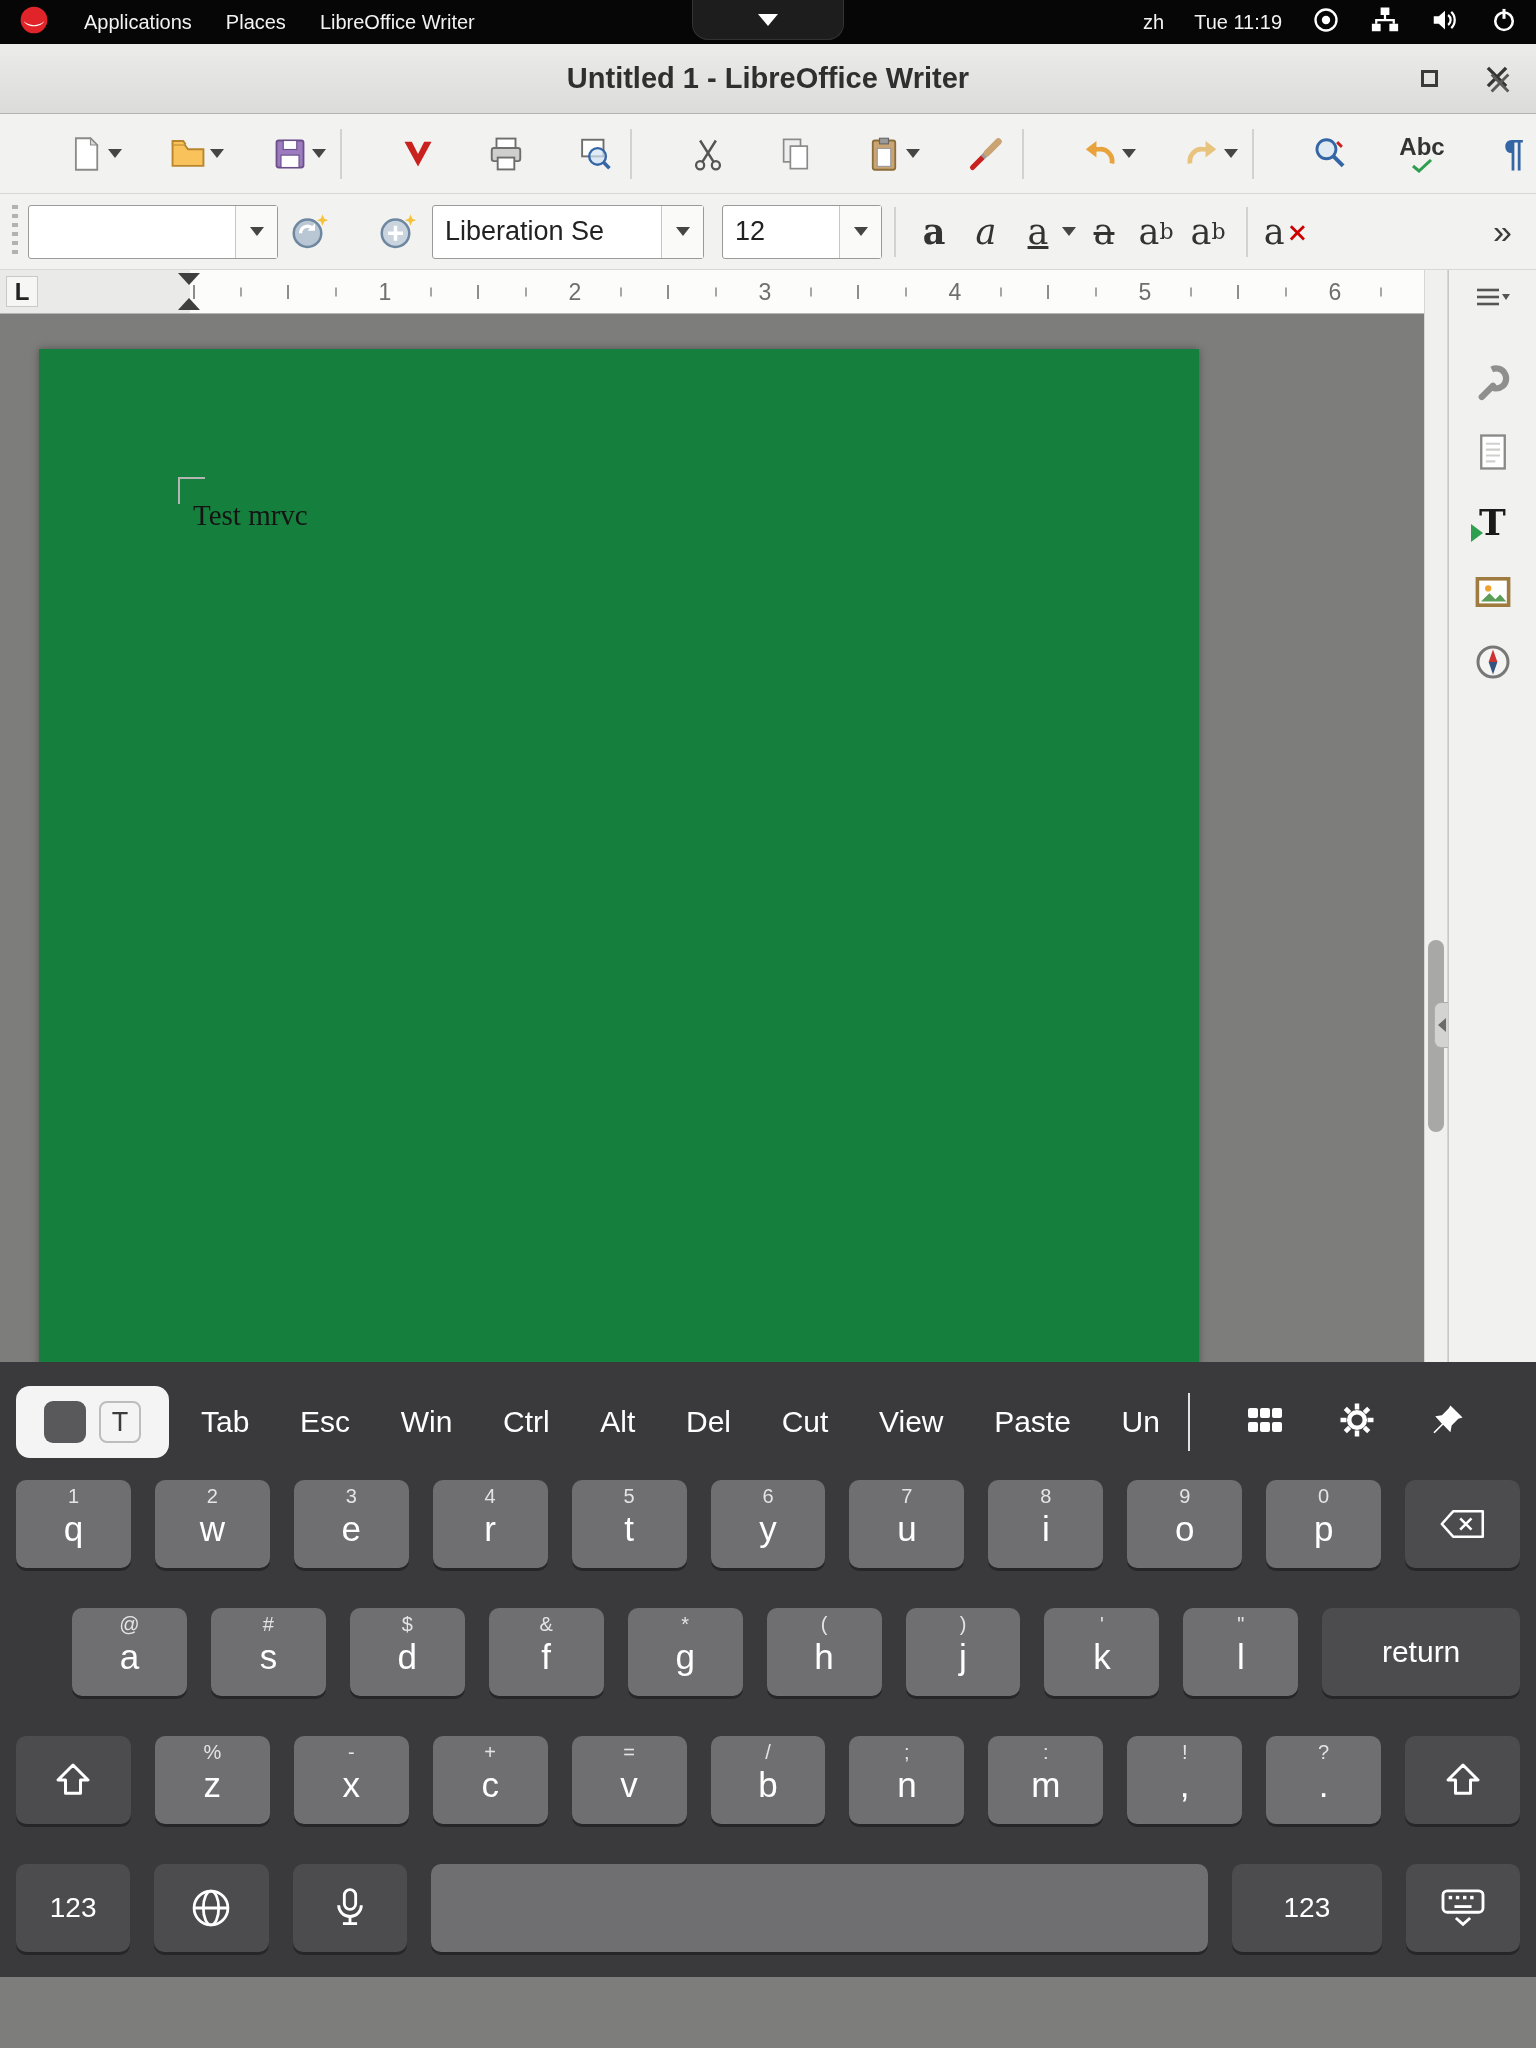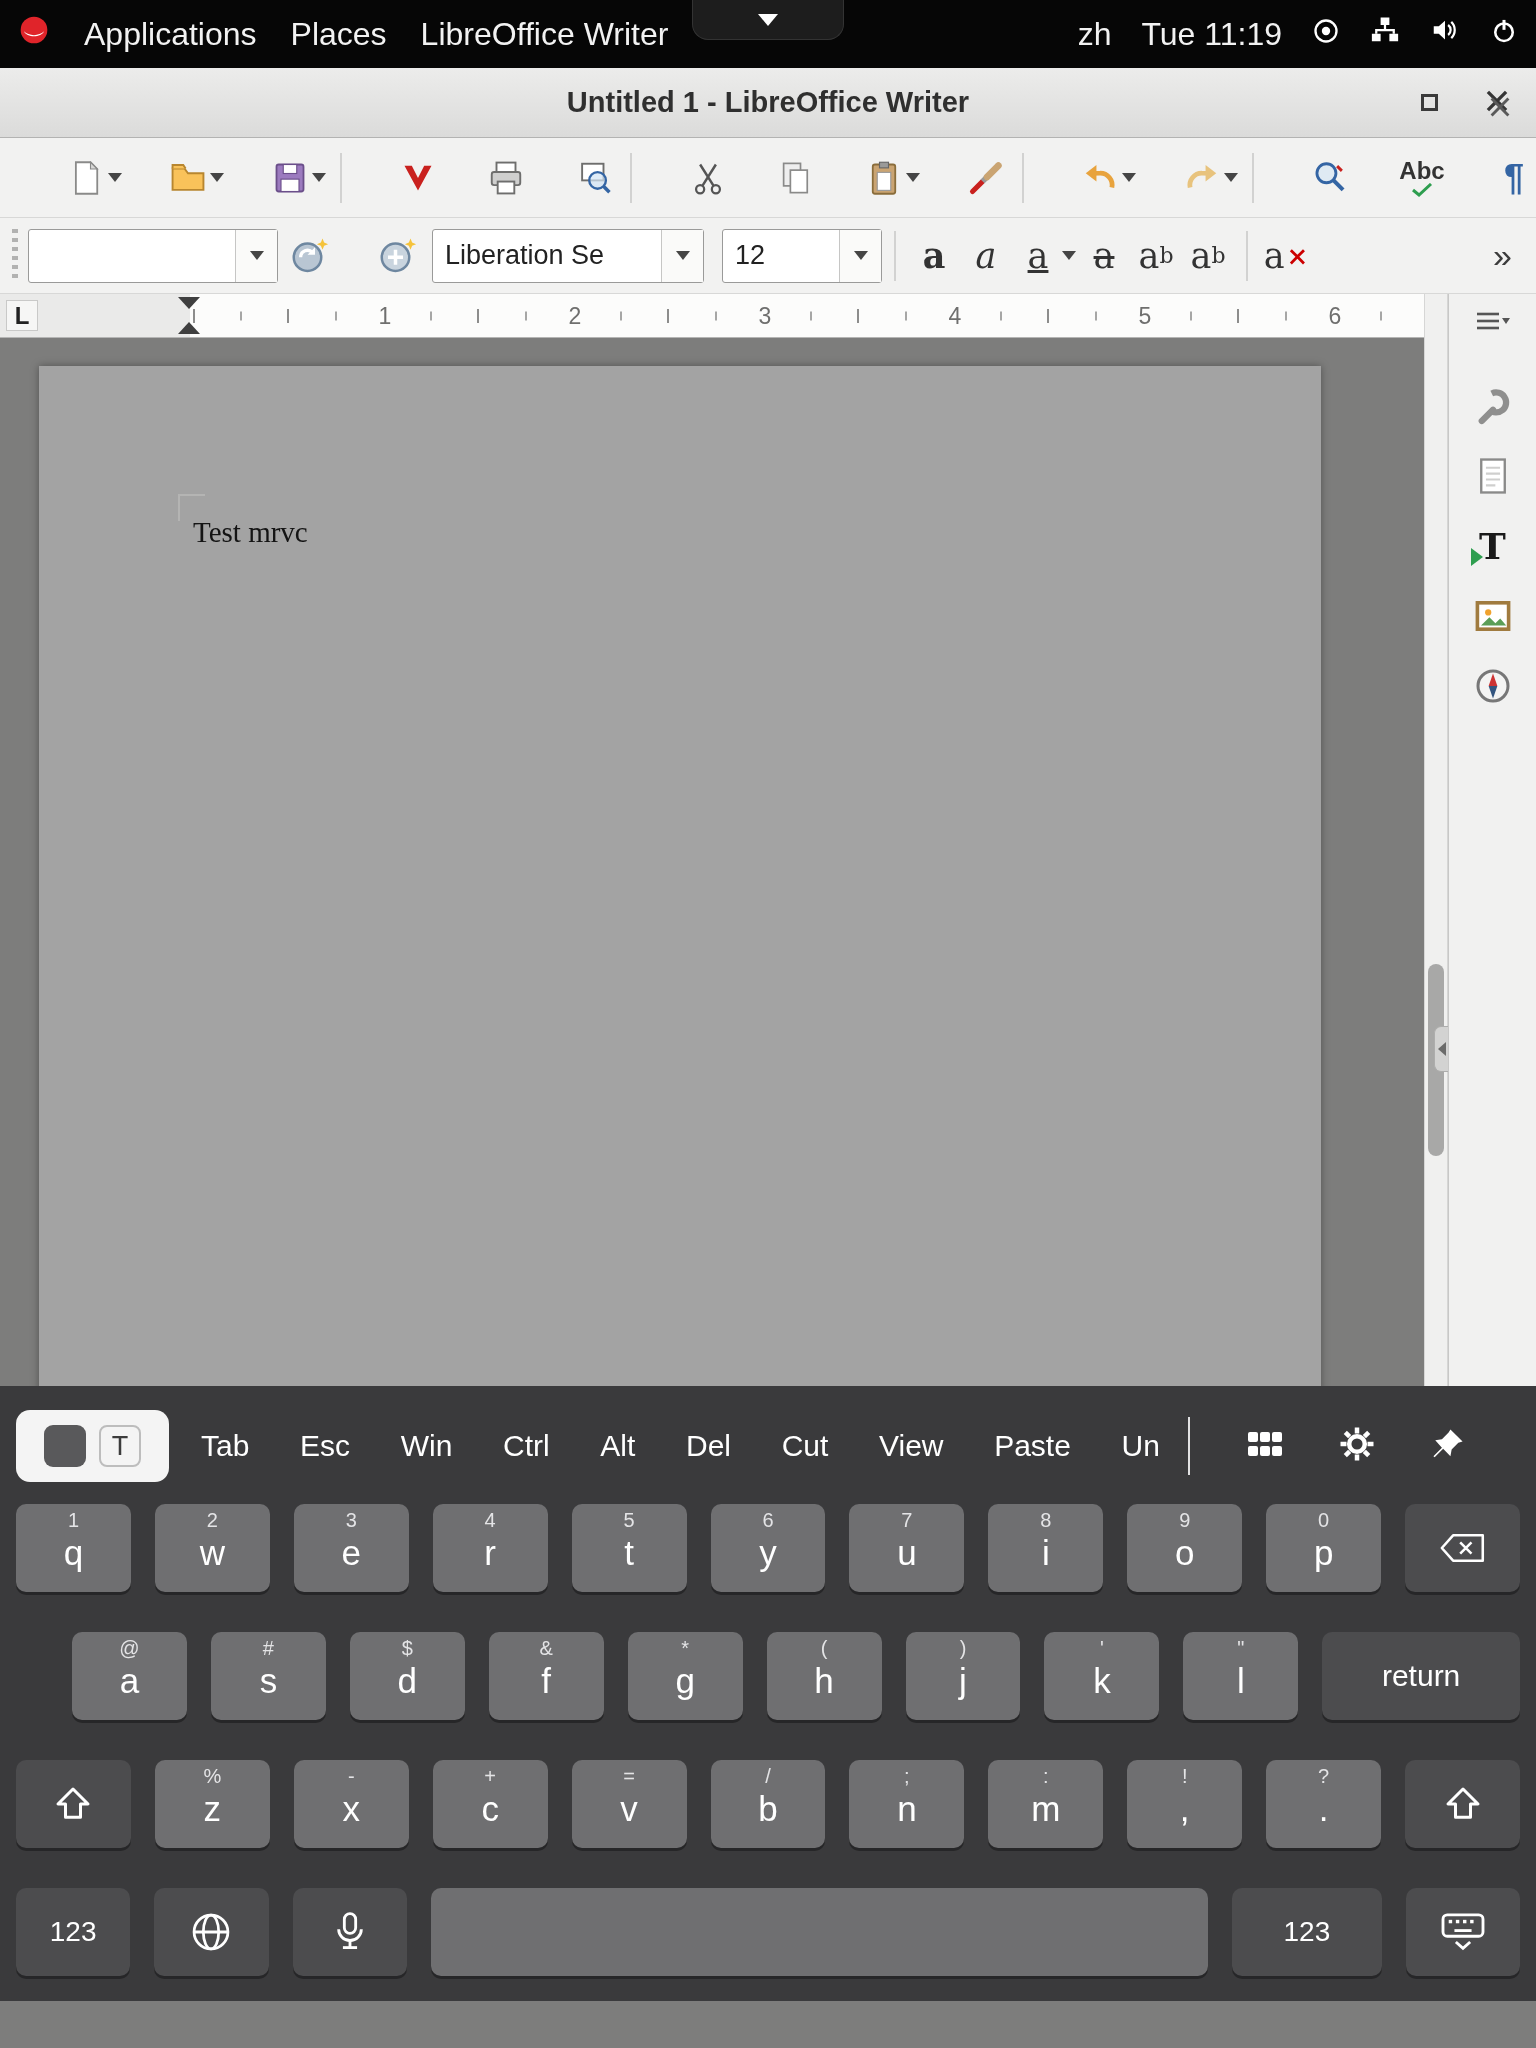--- a/index.html
+++ b/index.html
@@ -1,22 +1,22 @@
 <!DOCTYPE html>
 <html><head>
 <meta charset="utf-8">
 <style>
   html,body{margin:0;padding:0;background:#000;}
   *{box-sizing:border-box;}
   .screen{position:relative;width:1536px;height:2048px;overflow:hidden;
     font-family:"Liberation Sans","DejaVu Sans",sans-serif;background:#7d7d7c;}
 
   
-  .top-panel{height:68px;background:#060606;color:#f2f2f2;display:flex;align-items:center;
-    font-size:32px;position:relative;padding:14px 18px;}
+  .top-panel{height:44px;background:#060606;color:#f2f2f2;display:flex;align-items:center;
+    font-size:20px;position:relative;padding:14px 18px;}
   .tp-left{display:flex;align-items:center;gap:34px;}
   .tp-item{cursor:default;}
   .tp-right{margin-left:auto;display:flex;align-items:center;gap:30px;}
   .tp-pill{position:absolute;left:50%;top:0;transform:translateX(-50%);width:152px;height:40px;
     background:#1d1d1d;border:1px solid #333;border-top:none;border-radius:0 0 16px 16px;
     display:flex;align-items:center;justify-content:center;}
   .chev{width:0;height:0;border-left:10px solid transparent;border-right:10px solid transparent;border-top:12px solid #fff;}
 
   
   .title-bar{height:70px;background:linear-gradient(#ececeb,#dbdbda);border-bottom:1px solid #b3b3b2;
@@ -67,21 +67,21 @@
   .ticks-h{position:absolute;left:190px;right:0;top:50%;height:14px;transform:translateY(-50%);
     background:repeating-linear-gradient(90deg,#8d8d8c 0 2px,transparent 2px 190px);background-position-x:97px;}
   .rnums{position:absolute;left:290px;top:0;bottom:0;display:flex;}
   .rnums span{width:190px;text-align:center;font-size:23px;color:#6f6f6e;line-height:44px;}
   .ind-top{position:absolute;left:178px;top:3px;width:0;height:0;
     border-left:11px solid transparent;border-right:11px solid transparent;border-top:12px solid #3f3f3f;}
   .ind-bot{position:absolute;left:178px;bottom:3px;width:0;height:0;
     border-left:11px solid transparent;border-right:11px solid transparent;border-bottom:12px solid #3f3f3f;}
 
   .doc-area{position:absolute;top:44px;left:0;width:1424px;bottom:0;}
-  .page{position:absolute;left:39px;top:28px;width:1282px;bottom:-20px;background:#a3a3a3;
+  .page{position:absolute;left:39px;top:35px;width:1160px;bottom:-20px;background:#15803d;
     box-shadow:0 0 8px rgba(0,0,0,0.35);}
   .corner-mark{position:absolute;left:139px;top:128px;width:27px;height:27px;
     border-left:2px solid #b4b4b3;border-top:2px solid #b4b4b3;}
   .doc-text{position:absolute;left:154px;top:150px;font-family:"Liberation Serif","DejaVu Serif",serif;
     font-size:29px;color:#141414;}
 
   .vscroll{position:absolute;top:0;right:88px;bottom:0;width:24px;background:#f0f0ef;
     border-left:1px solid #d6d6d5;border-right:1px solid #d6d6d5;}
   .vthumb{position:absolute;left:3px;right:3px;top:670px;height:192px;background:#a8a8a7;border-radius:10px;}
 

